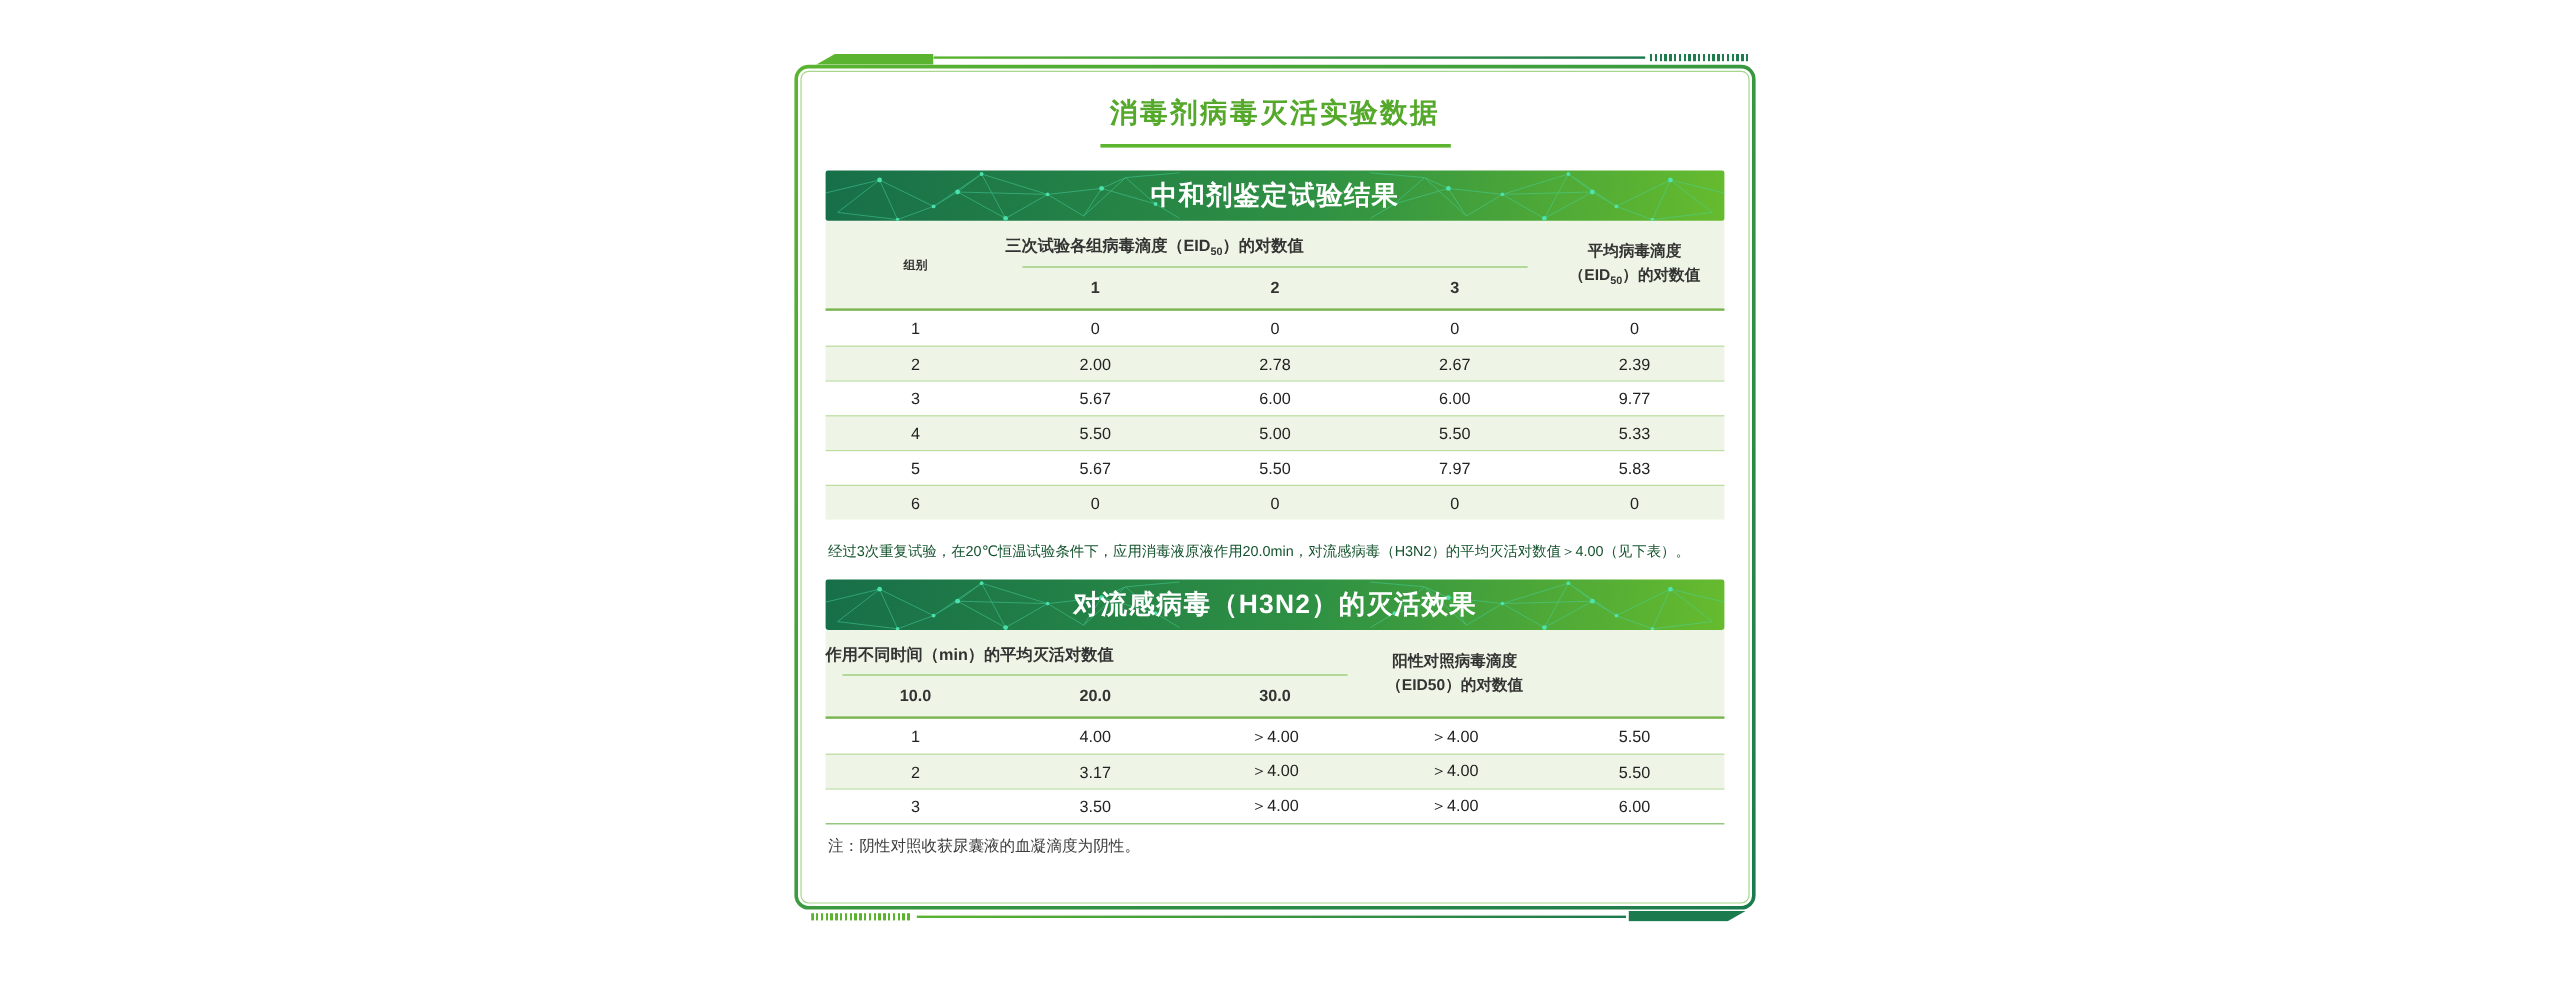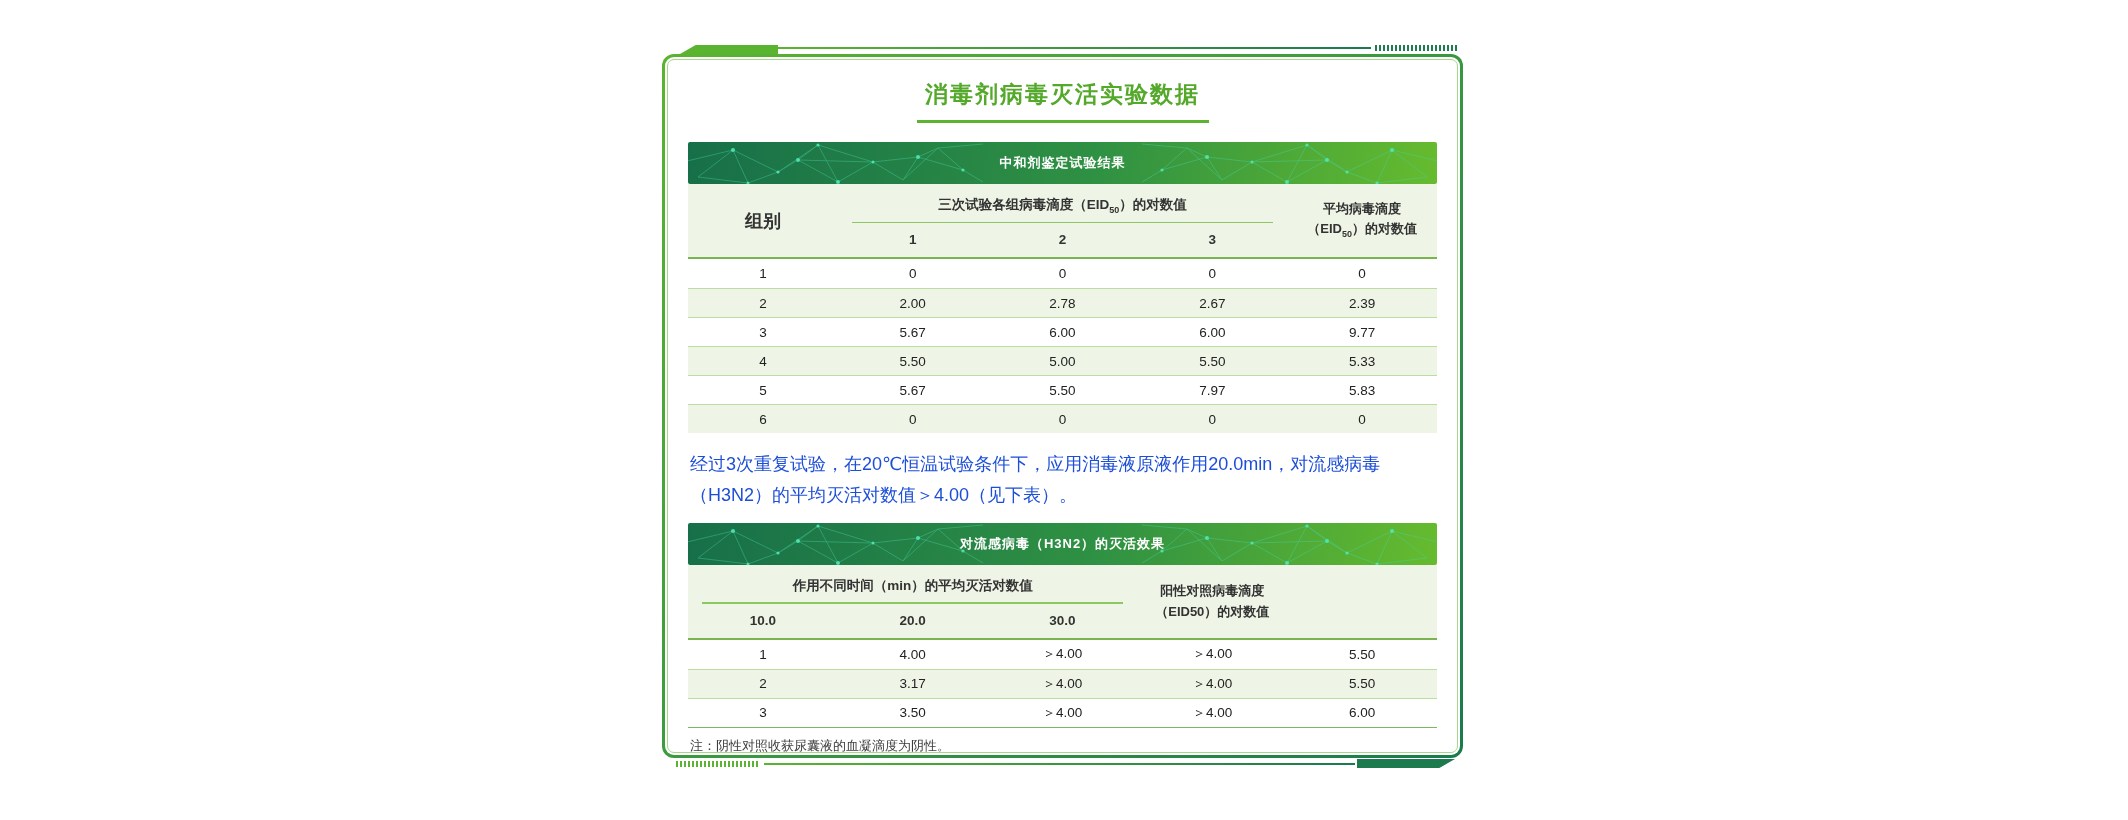--- a/index.html
+++ b/index.html
@@ -38,47 +38,47 @@
 
   
   .doc-title { text-align:center; font-size:23px; font-weight:bold; color:#54a82a;
     letter-spacing:2px; margin-top:6px; }
   .title-rule { width:292px; height:3px; background:#5cb431; margin:10px auto 19px; }
 
   
   .banner { position:relative; height:42px; overflow:hidden; border-radius:2px;
     background:linear-gradient(95deg,#176f49 0%,#2f9143 55%,#66bb2e 100%); }
   .banner-text { position:relative; z-index:2; display:block; text-align:center;
-    line-height:42px; color:#ffffff; font-weight:bold; font-size:13px; letter-spacing:1px; }
+    line-height:42px; color:#ffffff; font-weight:bold; font-size:22px; letter-spacing:1px; }
   .net { position:absolute; top:0; height:42px; width:300px; z-index:1; }
   .net-left { left:0; }
   .net-right { right:0; transform:scaleX(-1); }
 
   
   .thead { display:flex; background:#eef5e6; border-bottom:2px solid #79b54e; }
   .th-left, .th-right { width:20%; display:flex; flex-direction:column;
-    align-items:center; justify-content:center; font-size:18px; font-weight:600; color:#333; }
+    align-items:center; justify-content:center; font-size:10px; font-weight:600; color:#333; }
   .th-right { line-height:1.55; font-size:13px; text-align:right; }
   .th-mid { width:60%; }
-  .th-span-title { text-align:center; padding:12px 0 7px; font-size:13.5px; font-weight:600; color:#333; }
+  .th-span-title { padding:12px 0 7px; font-size:13.5px; font-weight:600; color:#333; }
   .th-underline { height:1.5px; background:#8cc764; margin:0 14px; }
   .th-sub { display:flex; }
   .th-sub > div { width:33.333%; text-align:center; padding:9px 0 10px; font-size:13.5px; font-weight:600; color:#333; }
   sub { font-size:9px; }
 
   .tbody .trow { display:flex; height:29px; align-items:center; }
   .tbody .trow + .trow { border-top:1.5px solid #bcdda0; }
   .tbody .trow.alt { background:#eef5e6; }
   .tbody .tcell { width:20%; text-align:center; font-size:13.5px; color:#222; }
   .table2-wrap .tbody { border-bottom:1.5px solid #7cb860; }
 
   
   .section { margin:16px 2px 13px; }
   .section-heading { font-size:18px; color:#2d2d2d; font-weight:600; letter-spacing:0.5px; }
-  .section-body { margin-top:7px; font-size:18px; line-height:1.7; color:#1d4ed8; }
+  .section-body { margin-top:7px; font-size:12px; line-height:1.7; color:#14532d; }
 
   .note { margin-top:9px; font-size:13px; color:#3d3d3d; padding-left:2px; }
 </style>
 </head>
 <body>
 
 <div class="frame">
   <div class="tab-tl"></div>
   <div class="line-top"></div>
   <div class="hatch-tr"></div>

